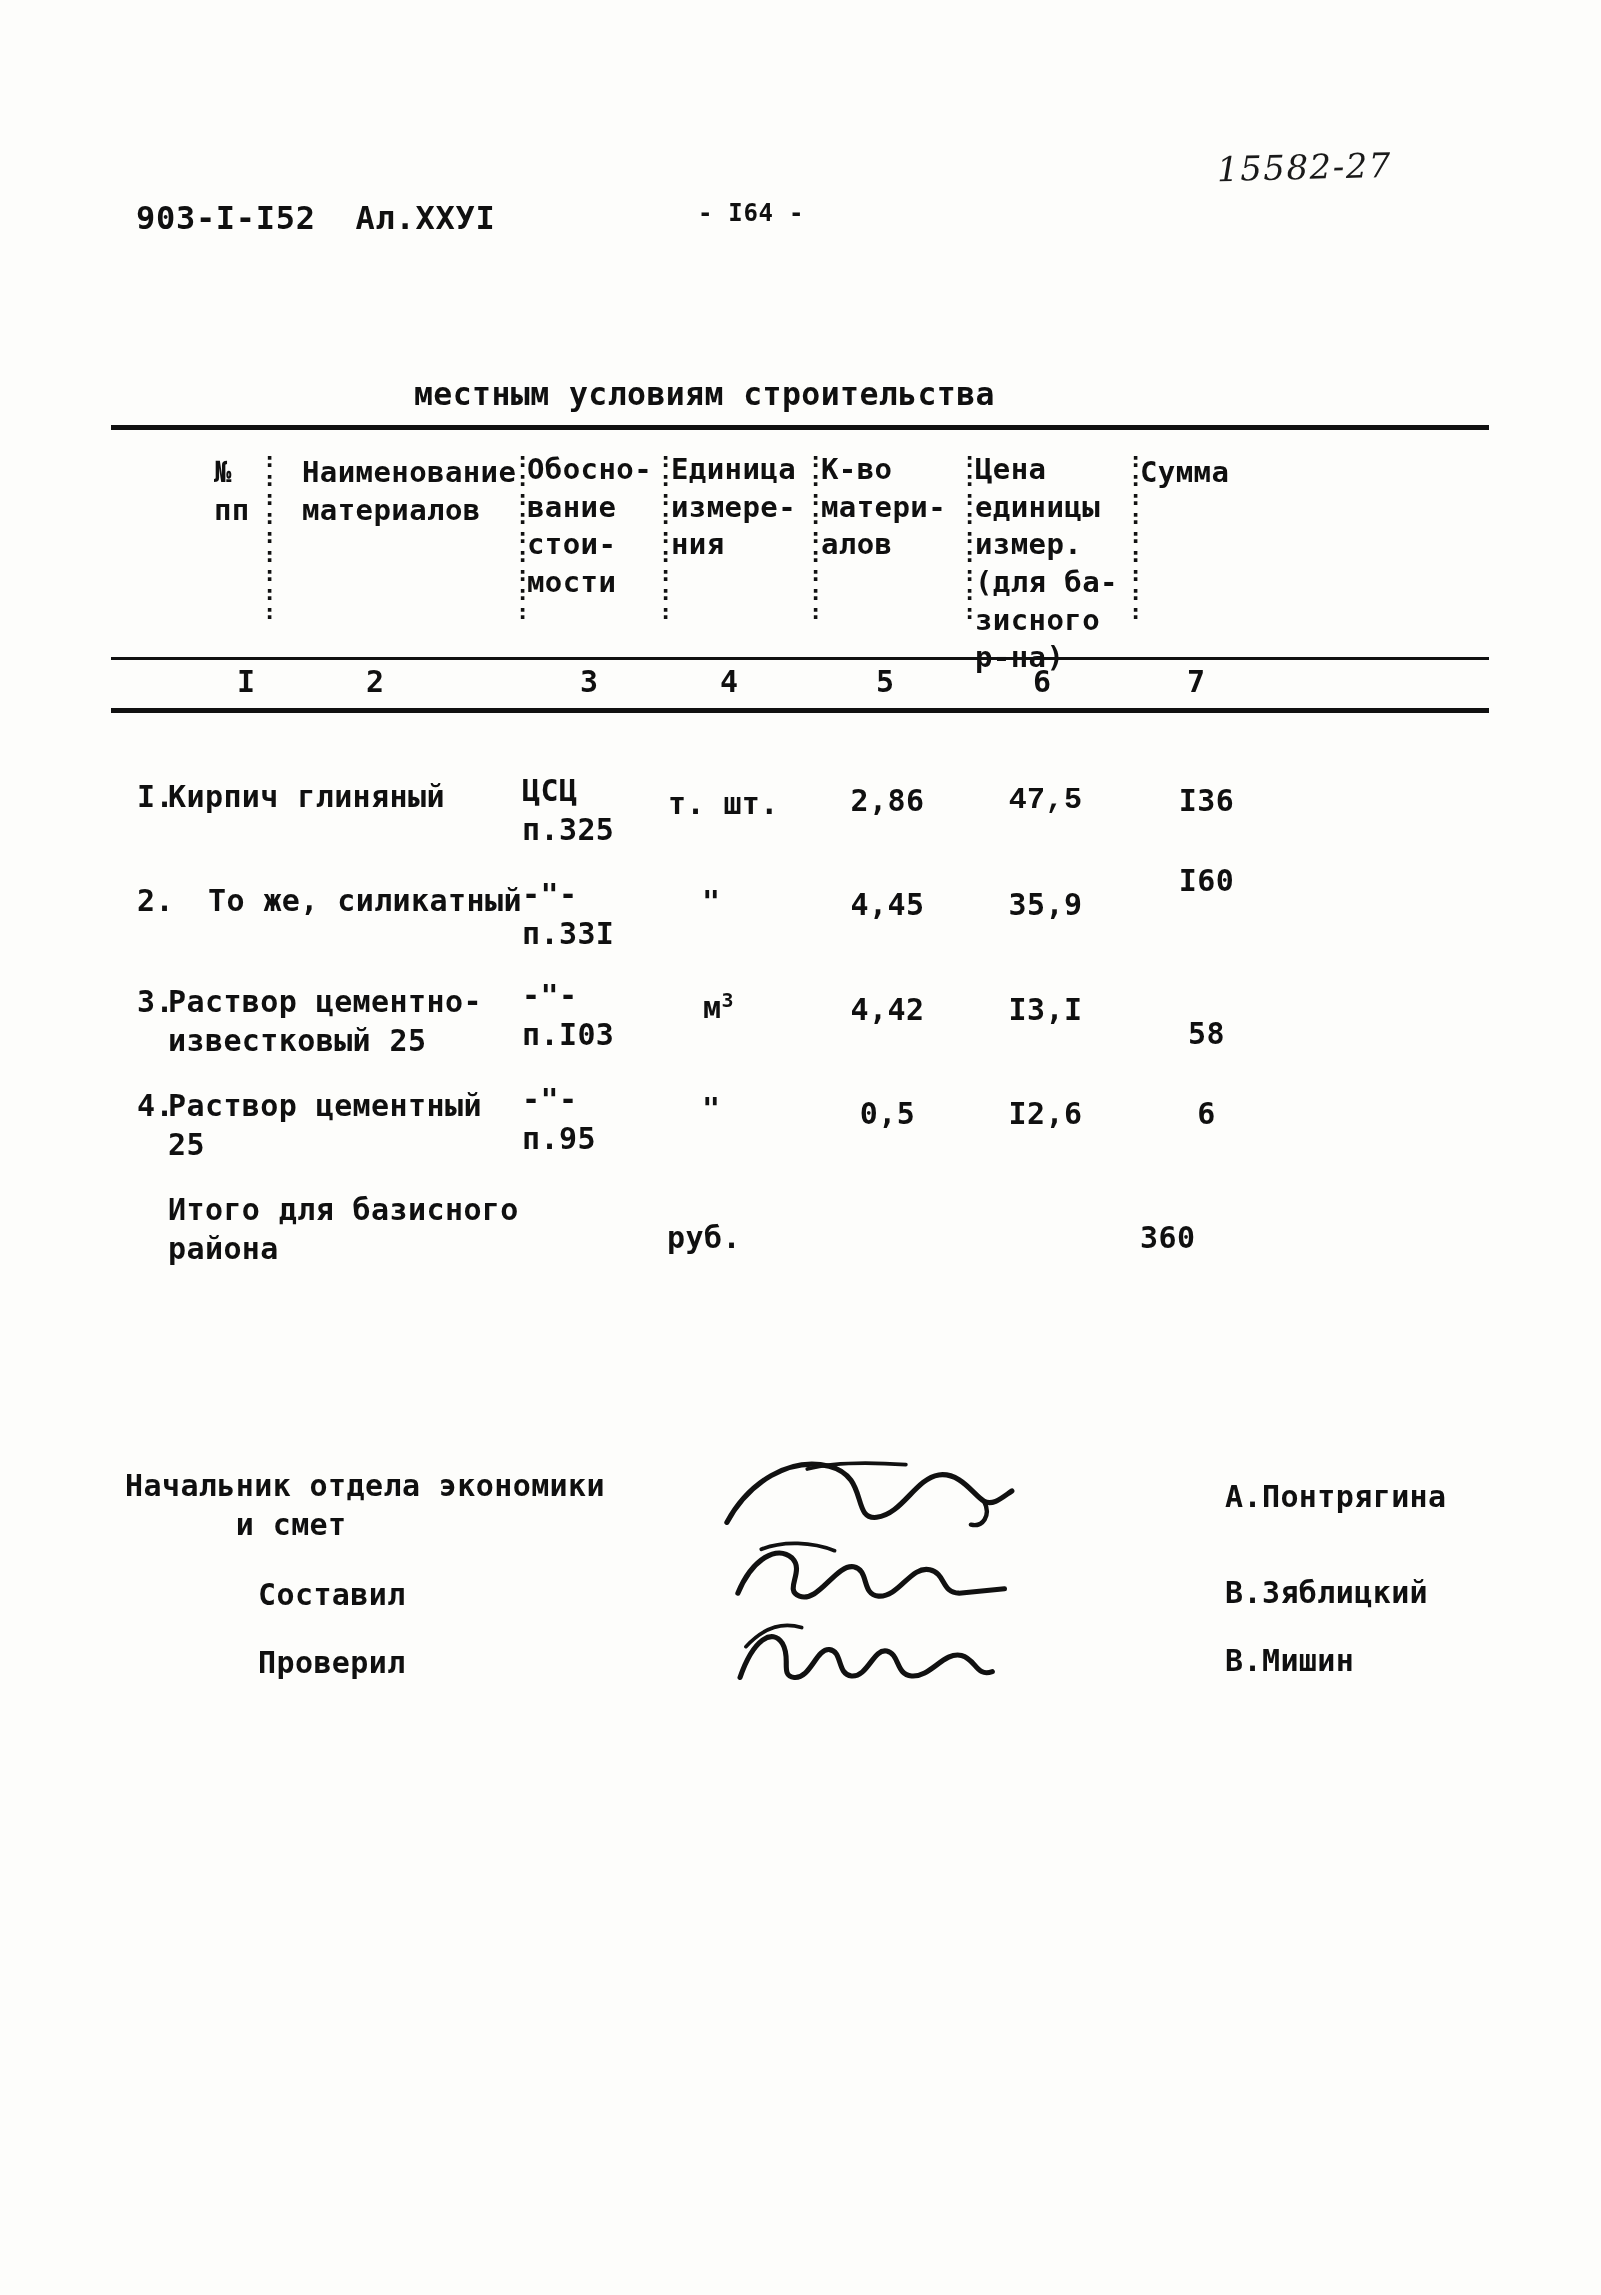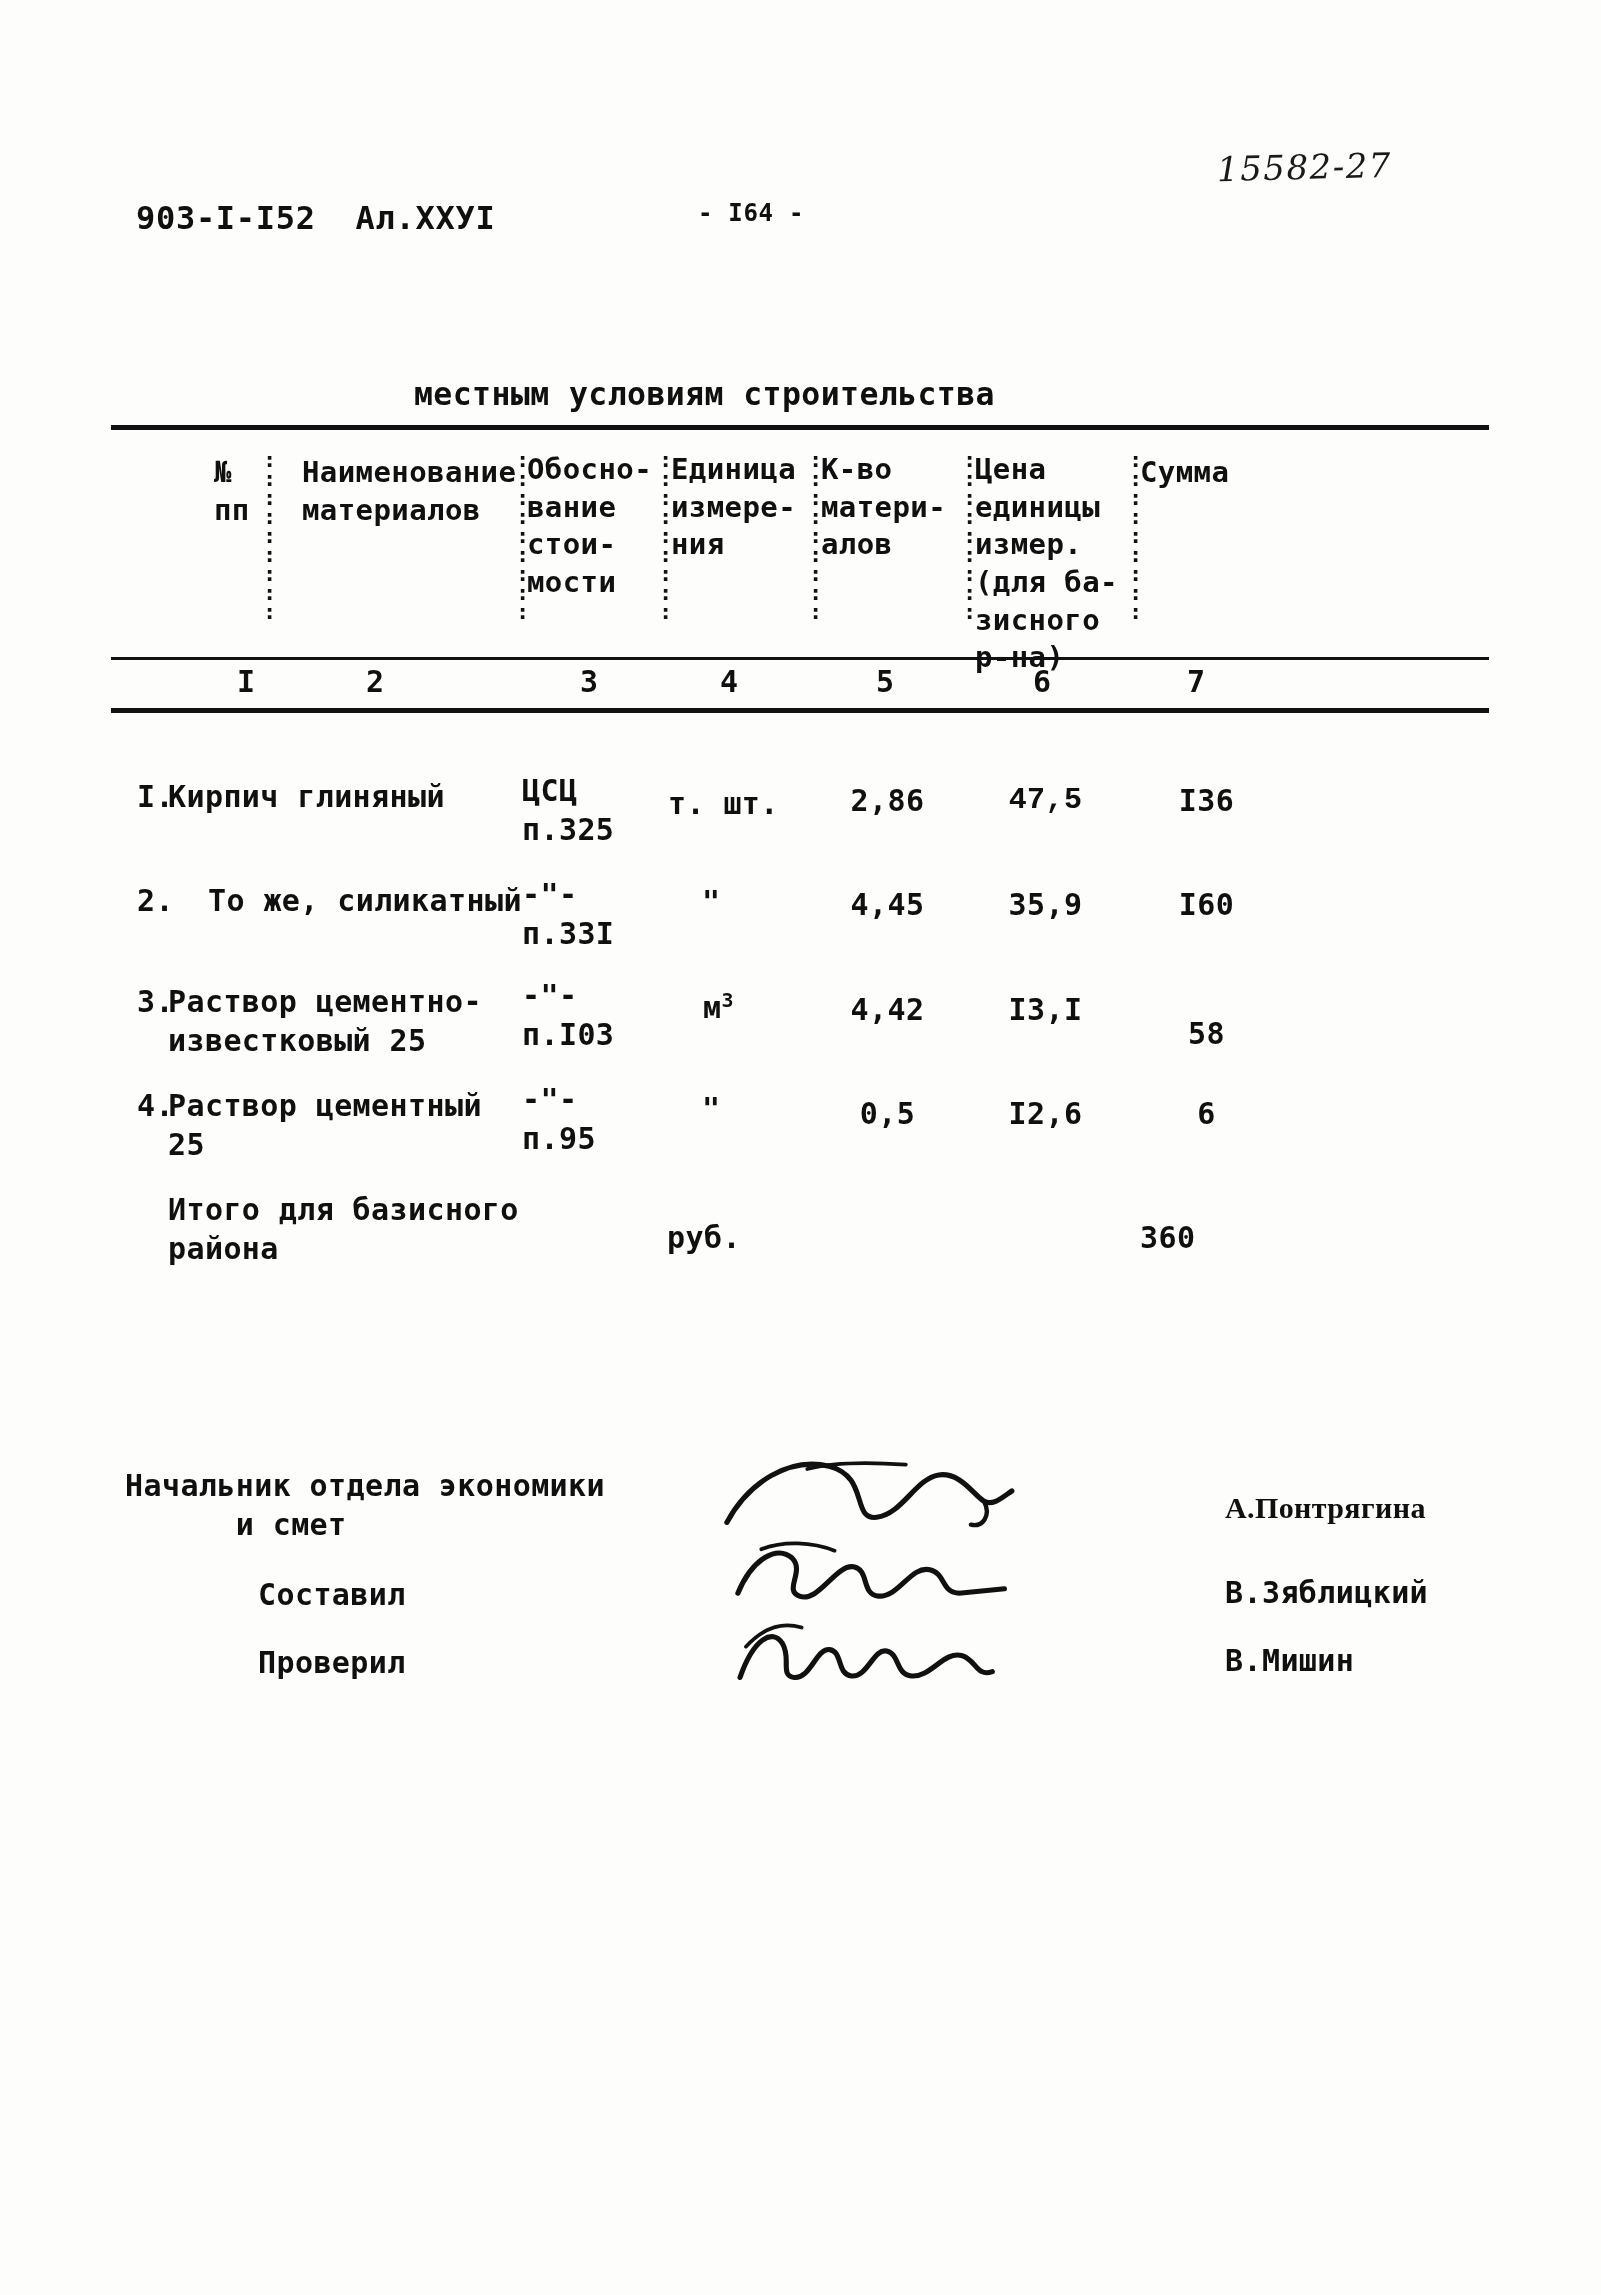--- a/index.html
+++ b/index.html
@@ -267,21 +267,21 @@
     <div class="brow c-cena" style="top:356px;font-family:Liberation Mono, monospace;">47,5</div>
     <div class="brow c-sum" style="top:356px;">I36</div>
 
     <div class="brow c-no" style="top:456px; left:26px;">2.</div>
     <div class="brow c-name" style="top:456px;margin-left:40px;">То же, силикатный</div>
     <div class="brow c-osn" style="top:450px;">-"-
 п.33I</div>
     <div class="brow c-ed" style="top:457px; left:591px;">"</div>
     <div class="brow c-kvo" style="top:460px;">4,45</div>
     <div class="brow c-cena" style="top:460px;">35,9</div>
-    <div class="brow c-sum" style="top:460px;">I60</div>
+    <div class="brow c-sum" style="top:436px;">I60</div>
 
     <div class="brow c-no" style="top:557px; left:26px;">3.</div>
     <div class="brow c-name" style="top:557px;">Раствор цементно-
 известковый 25</div>
     <div class="brow c-osn" style="top:551px;">-"-
 п.I03</div>
     <div class="brow c-ed" style="top:562px; left:592px;"><span>м</span><span class="sup">3</span></div>
     <div class="brow c-kvo" style="top:565px;">4,42</div>
     <div class="brow c-cena" style="top:565px;">I3,I</div>
     <div class="brow c-sum" style="top:589px;">58</div>
@@ -298,21 +298,21 @@
 
     <div class="total-lbl" style="top:765px; left:57px;">Итого для базисного
 района</div>
     <div class="total-lbl" style="top:793px; left:556px;">руб.</div>
     <div class="total-lbl" style="top:793px; left:1029px;">360</div>
   </div>
 
   <div class="sig-block">
     <div class="sig-label" style="top:0px; left:0px;">Начальник отдела экономики
       и смет</div>
-    <div class="sig-name" style="top:25px;font-family:Liberation Serif, serif;">А.Понтрягина</div>
+    <div class="sig-name" style="top:13px;">А.Понтрягина</div>
 
     <div class="sig-label" style="top:109px; left:133px;">Составил</div>
     <div class="sig-name" style="top:109px;">В.Зяблицкий</div>
 
     <div class="sig-label" style="top:177px; left:133px;">Проверил</div>
     <div class="sig-name" style="top:177px;">В.Мишин</div>
 
     <svg class="scribble" style="left:594px; top:-13px;" width="308" height="95" viewBox="0 0 420 130">
       <path d="M10 95 C 40 40, 95 5, 150 18 C 205 32, 180 92, 215 88 C 250 84, 268 35, 300 30 C 330 26, 348 58, 362 66 C 374 73, 388 60, 400 52" fill="none" stroke="#111" stroke-width="7" stroke-linecap="round"></path>
       <path d="M120 22 C 150 14, 200 12, 255 16" fill="none" stroke="#111" stroke-width="5" stroke-linecap="round"></path>

